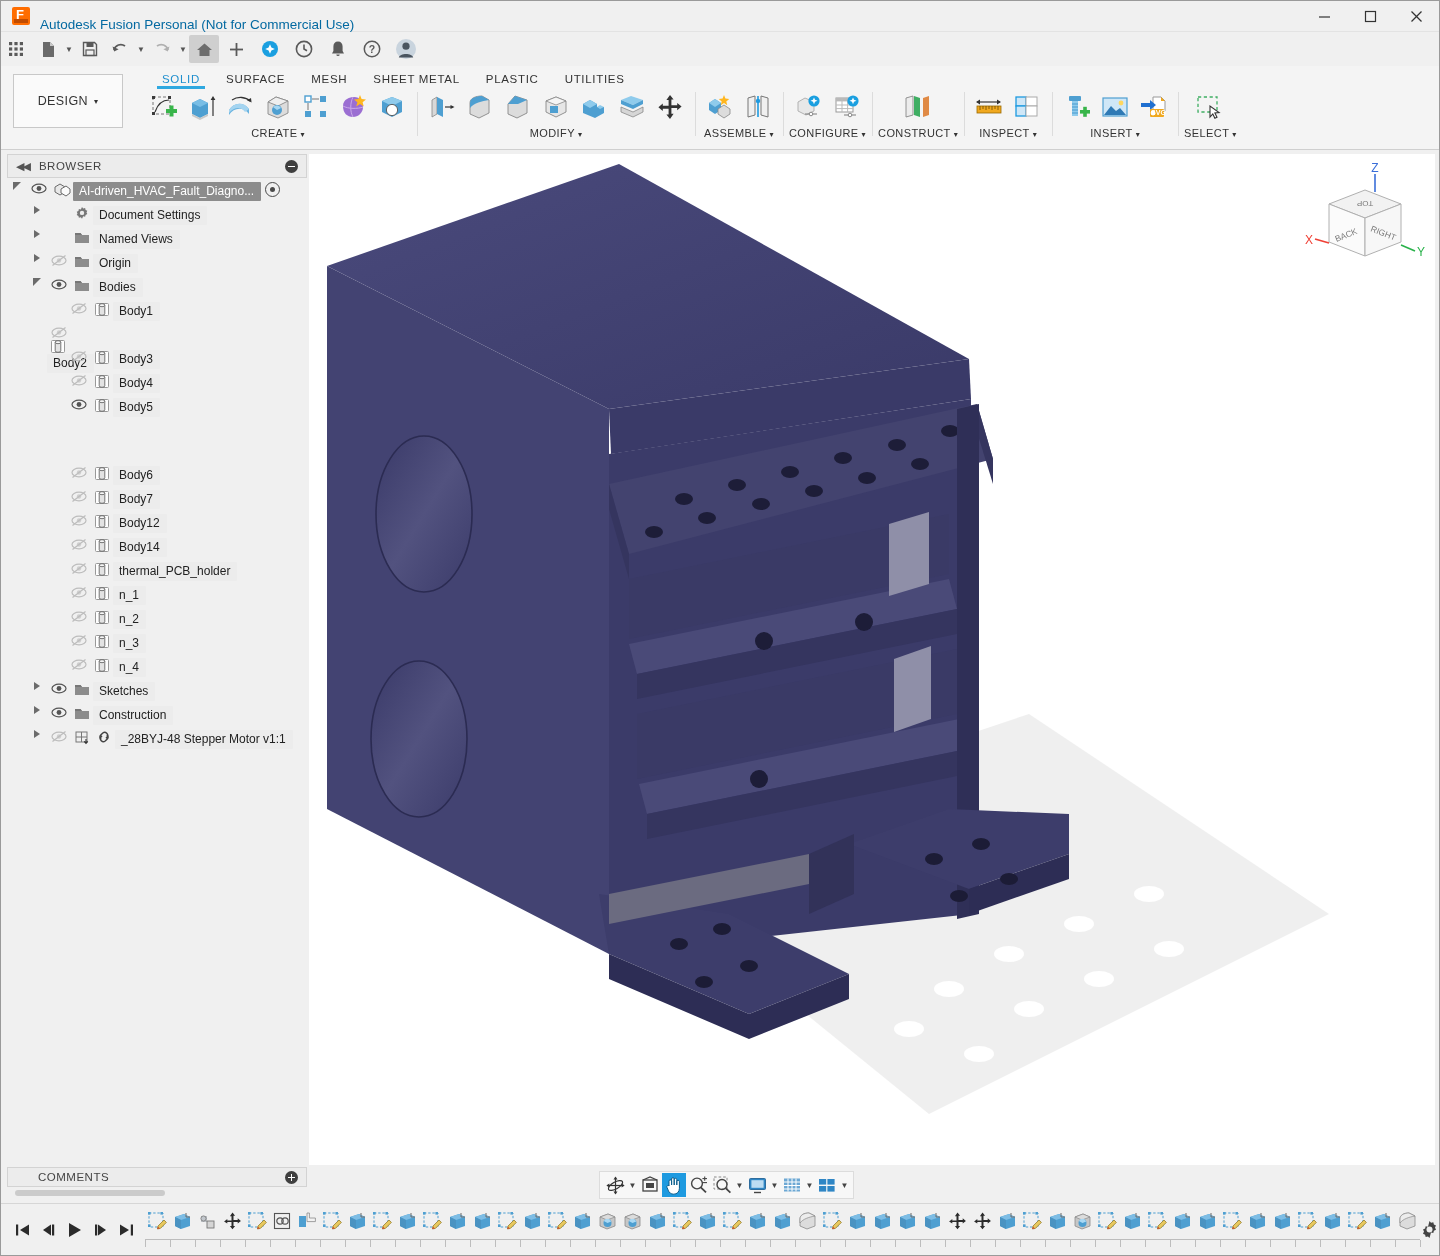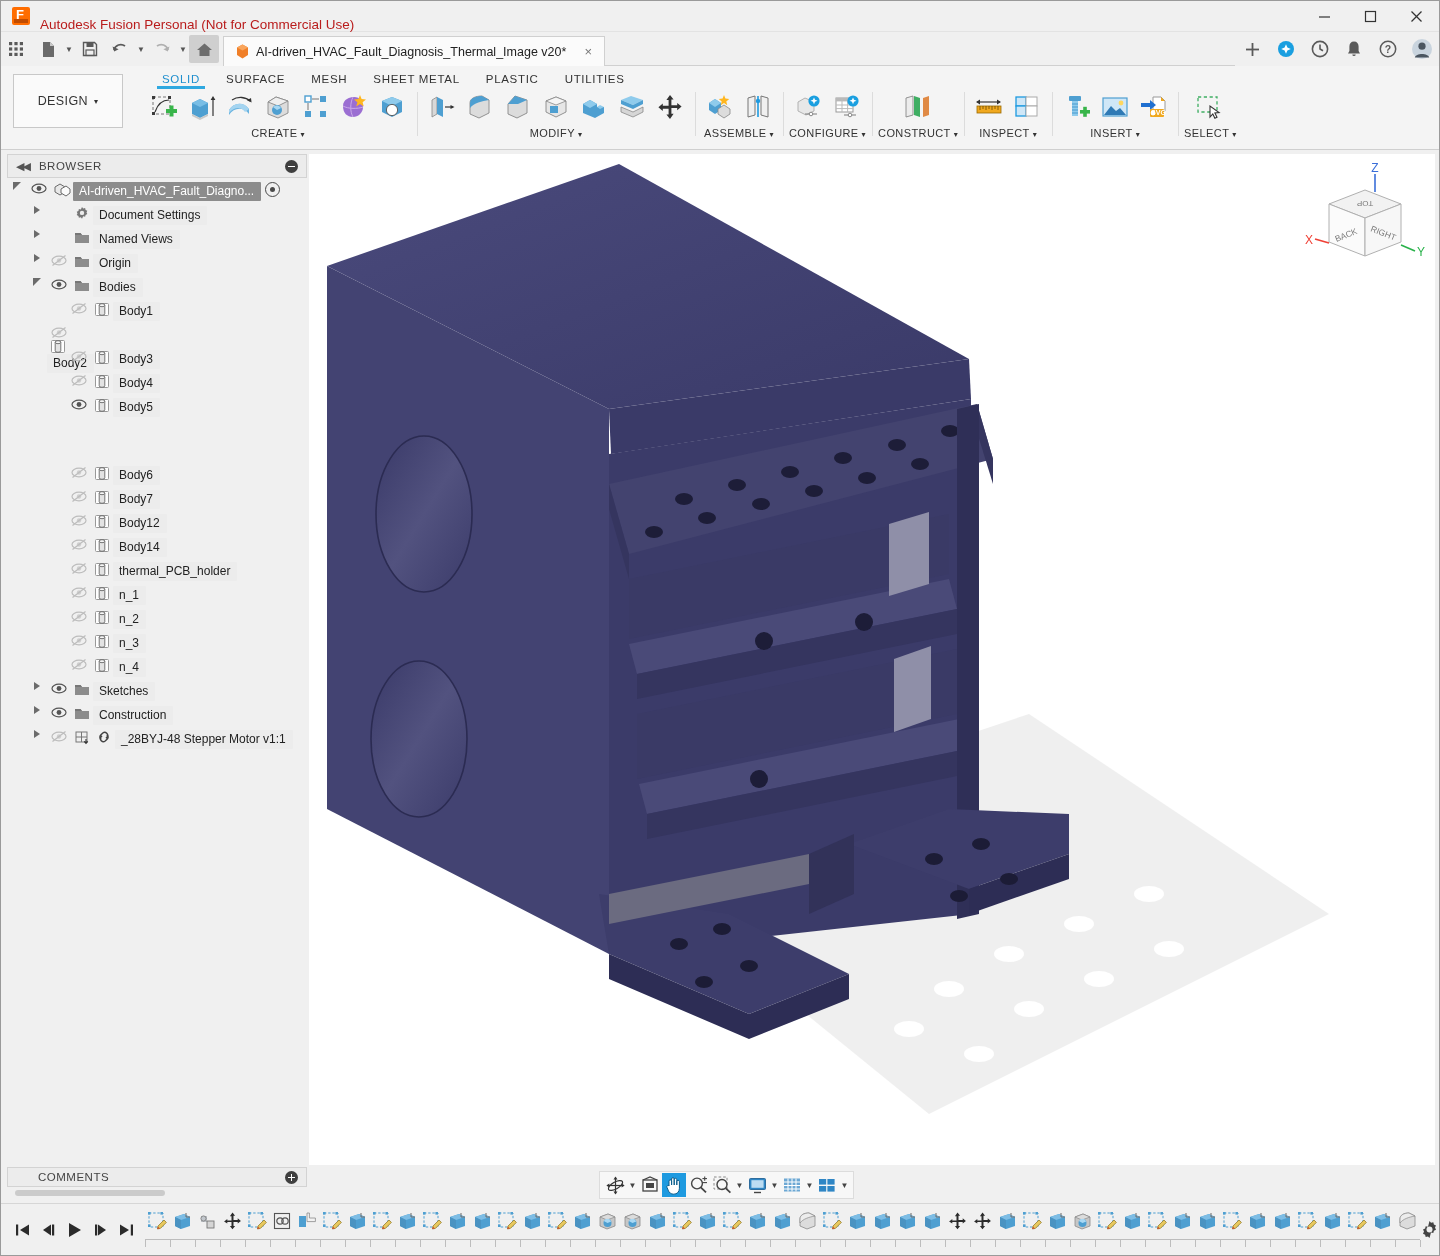--- a/index.html
+++ b/index.html
@@ -11,21 +11,21 @@
   }
   #app { position: relative; width: 1440px; height: 1256px; background:#f0f0f0; border:1px solid #9a9a9a; }
 
   
   .titlebar { position:absolute; left:0; top:0; width:100%; height:31px; background:#f0f0f0;
               display:flex; align-items:center; border-bottom:1px solid #e3e3e3; }
   .tb-logo { width:18px; height:18px; margin-left:11px; background:#ff6d00; border-radius:2px;
              position:relative; flex:none; }
   .tb-logo:before { content:"F"; position:absolute; left:4px; top:0px; font-size:13px; font-weight:bold; color:#fff; }
   .tb-logo:after { content:""; position:absolute; left:2px; bottom:2px; width:14px; height:4px; background:#c14c00; }
-  .tb-title { margin-left:10px; font-size:13.5px; color:#b91c1c;margin-top:16px; }
+  .tb-title { margin-left:10px; font-size:13.5px; color:#0369a1;margin-top:16px; }
   .tb-btns { margin-left:auto; display:flex; height:31px; }
   .tb-btn { width:46px; height:31px; display:flex; align-items:center; justify-content:center; color:#333; }
   .tb-btn svg { display:block; }
 
   
   .qabar { position:absolute; left:0; top:31px; width:100%; height:34px; background:#f0f0f0;
            display:flex; align-items:center; }
   .qa-ico { width:30px; height:28px; display:flex; align-items:center; justify-content:center; color:#555; }
   .qa-ico.sep { margin-left:2px; }
   .qa-ico.home { background:#cfcfcf; border-radius:2px; width:30px; }
@@ -183,31 +183,20 @@
           <path d="M16.5 5.5 L14.8 10.5 L10.4 8.2 Z" fill="#b0b0b0"></path>
         </svg>
     </div>
     <div class="qa-caret">▼</div>
     <div class="qa-ico home">
       <svg width="17" height="15" viewBox="0 0 17 15">
           <path d="M8.5 1.5 L16 8 H13.5 V14 H3.5 V8 H1 Z" fill="#6d6d6d"></path>
         </svg>
     </div>
 
-    <div class="tabzone">
-      <div class="doctab">
-        <svg class="dt-ico" viewBox="0 0 13 15">
-          <path d="M6.5 0.5 L12 3.5 V11 L6.5 14.5 L1 11 V3.5 Z" fill="#f07f28"></path>
-          <path d="M6.5 0.5 L12 3.5 L6.5 6.6 L1 3.5 Z" fill="#f9a55c"></path>
-        </svg>
-        <span class="dt-name">AI-driven_HVAC_Fault_Diagnosis_Thermal_Image v20*</span>
-        <span class="dt-x">×</span>
-      </div>
-      <div class="tabfill"></div>
-    </div>
 
     <div class="tab-right">
       <div class="tr-ico">
         <svg width="17" height="17" viewBox="0 0 17 17">
             <line x1="8.5" y1="2" x2="8.5" y2="15" stroke="#5a5a5a" stroke-width="1.8"></line>
             <line x1="2" y1="8.5" x2="15" y2="8.5" stroke="#5a5a5a" stroke-width="1.8"></line>
           </svg>
       </div>
       <div class="tr-ico">
         <svg width="18" height="18" viewBox="0 0 18 18">

